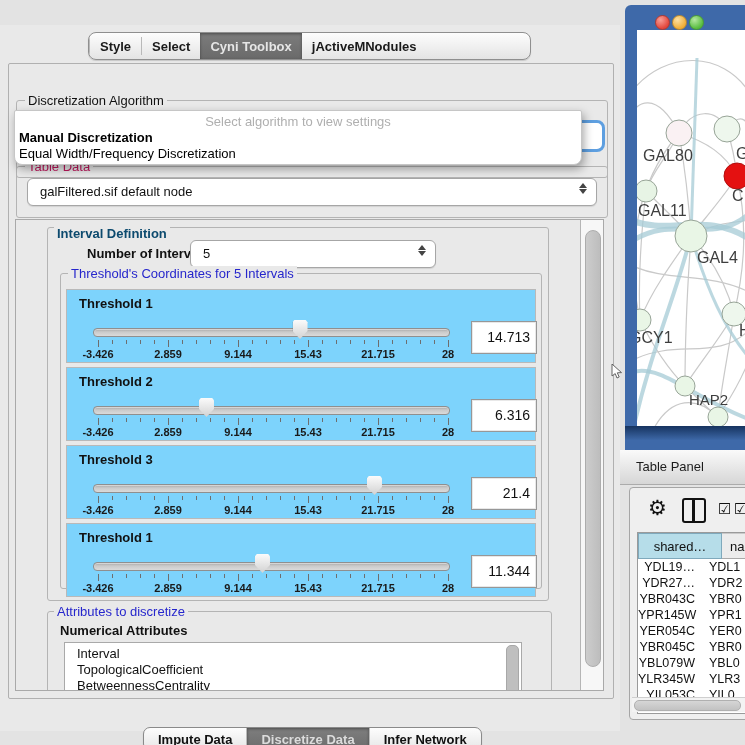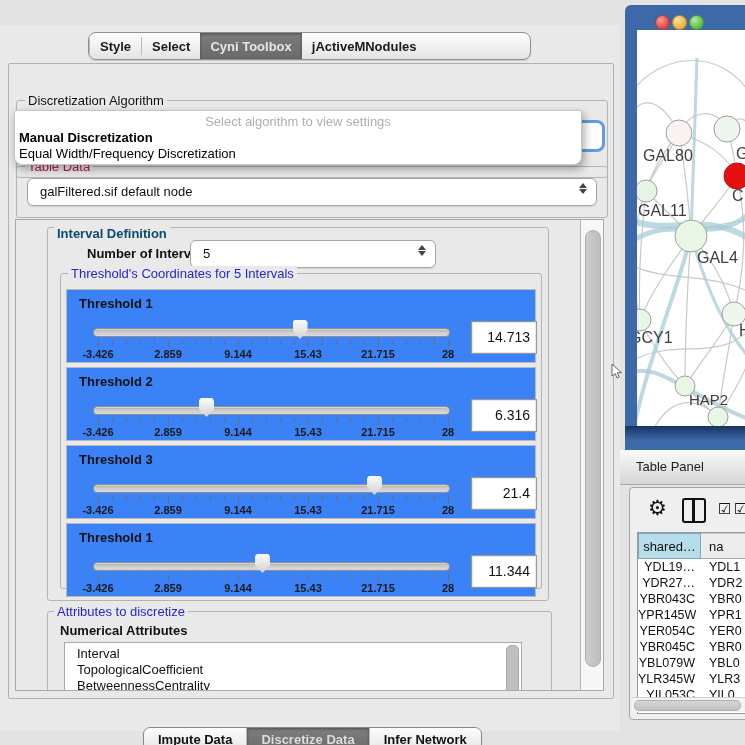--- a/index.html
+++ b/index.html
@@ -42,21 +42,21 @@
   
   #viewport{left:6px;top:155px;width:587px;height:470px;border:1px solid #A9A9A9;background:#E9E9E9;overflow:hidden;}
   #vscroll-track{left:564px;top:0;width:23px;height:470px;background:#F7F7F7;border-left:1px solid #B5B5B5;}
   #vscroll-thumb{left:4px;top:10px;width:14px;height:435px;background:linear-gradient(90deg,#CDCDCD,#BDBDBD);border:1px solid #ADADAD;border-radius:8px;}
   #interval-group{left:31px;top:7px;width:500px;height:372px;}
   #interval-label{left:38px;top:0px;color:#0c4a6e;font-weight:bold;margin-top:6px;}
   #numint-label{left:71px;top:26px;font-size:13px;font-weight:bold;color:#111;}
   #numint-combo{left:174px;top:20px;width:244px;height:26px;}
   #thr-group{left:44px;top:53px;width:480px;height:314px;}
   #thr-title{left:52px;top:46px;color:#2626CC;}
-  .threshold-block{position:absolute;left:50px;width:468px;height:72px;border:1px solid #B9B9B9;background:#3b82f6;}
+  .threshold-block{position:absolute;left:50px;width:468px;height:72px;border:1px solid #B9B9B9;background:#7dd3fc;}
   .thr-name{position:absolute;left:12px;top:6px;font-size:13px;font-weight:bold;color:#111;}
   .track{position:absolute;left:26px;top:38px;width:355px;height:7px;border-radius:4px;background:linear-gradient(#9C9C9C,#CACACA 40%,#DADADA);border:1px solid #8F8F8F;box-shadow:inset 0 1px 1px rgba(255,255,255,.6);}
   .thumb{position:absolute;top:30px;width:15px;height:19px;background:linear-gradient(#FBFBFB,#D2D2D2);clip-path:polygon(12% 0%,88% 0%,100% 12%,100% 58%,50% 100%,0% 58%,0% 12%);filter:drop-shadow(0 0 1px #777);}
   .ticks{position:absolute;left:26px;top:50px;width:360px;height:8px;}
   .tick{position:absolute;top:0;width:1px;height:4px;background:#6E6E6E;}
   .tick.major{height:7px;}
   .tick-labels{position:absolute;left:26px;top:58px;width:360px;height:12px;}
   .tick-label{position:absolute;top:0;transform:translateX(-50%);font-size:11px;font-weight:bold;color:#1a1a1a;white-space:nowrap;text-align:center;}
   .valuebox{position:absolute;left:404px;top:31px;width:58px;height:31px;background:#fff;border:1px solid #979797;font-size:14px;color:#111;text-align:right;line-height:31px;padding-right:6px;box-shadow:inset 0 0 0 1px #E8E8E8;}
   #attr-group{left:31px;top:391px;width:503px;height:150px;}
@@ -87,21 +87,21 @@
   #tp-panel{left:629px;top:487px;width:121px;height:231px;background:#EFEFEF;border:1px solid #A5A5A5;border-radius:4px;}
   #tp-gear{left:18px;top:8px;font-size:21px;color:#111;line-height:24px;}
   #tp-split{left:52px;top:10px;width:20px;height:21px;border:2.5px solid #111;border-radius:3px;}
   #tp-split:before{content:"";position:absolute;left:8px;top:0;width:2.5px;height:21px;background:#111;}
   .tp-check{position:absolute;top:12px;font-size:15px;color:#111;}
   #tp-check1{left:88px;}
   #tp-check2{left:104px;}
   #tp-table{left:7px;top:44px;width:112px;height:180px;background:#fff;border:1px solid #9A9A9A;border-right:none;overflow:hidden;}
   #tp-thead{position:absolute;left:0;top:0;height:26px;display:flex;}
   .th{box-sizing:border-box;font-size:13px;color:#111;display:flex;align-items:center;justify-content:center;border-right:1px solid #9FB9C4;}
-  #th-shared{width:63px;background:#B6DDE9;border:1px solid #7FA9BC;}
+  #th-shared{width:84px;background:#B6DDE9;border:1px solid #7FA9BC;}
   #th-name{width:60px;background:#ECECEC;border-top:1px solid #C9C9C9;border-bottom:1px solid #A9A9A9;justify-content:flex-start;padding-left:8px;}
   #table-rows{position:absolute;left:0;top:26px;width:130px;}
   .trow{display:flex;height:16px;line-height:16px;}
   .tc1{width:63px;text-align:right;padding-right:6px;box-sizing:border-box;font-size:12.5px;color:#111;}
   .tc2{width:60px;padding-left:8px;box-sizing:border-box;font-size:12.5px;color:#111;}
   #tp-hscroll-track{left:2px;top:209px;width:116px;height:14px;background:#F3F3F3;border-top:1px solid #CFCFCF;}
   #tp-hscroll-thumb{left:2px;top:2px;width:105px;height:9px;background:linear-gradient(#D6D6D6,#C2C2C2);border:1px solid #B0B0B0;border-radius:5px;}
   #mouse-cursor{left:611px;top:364px;}
 </style>
 </head>

